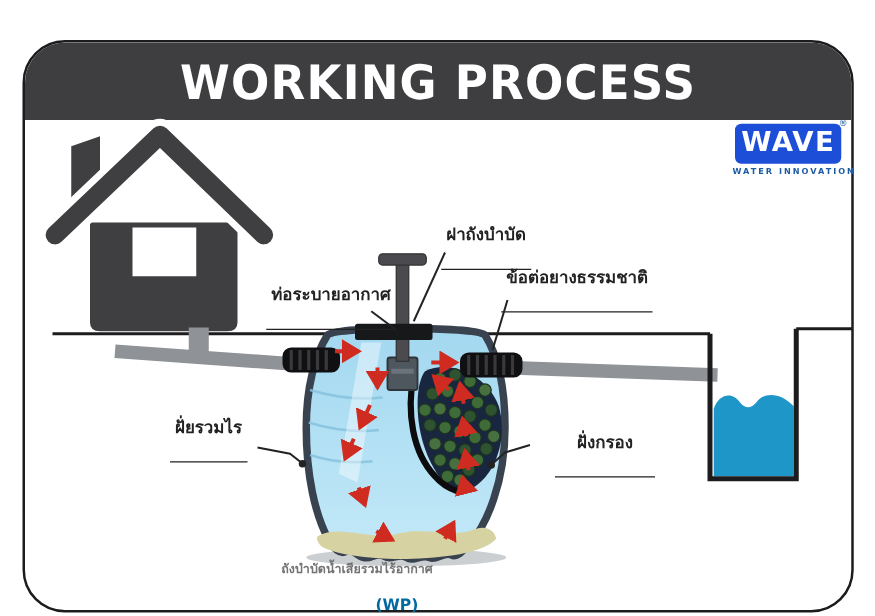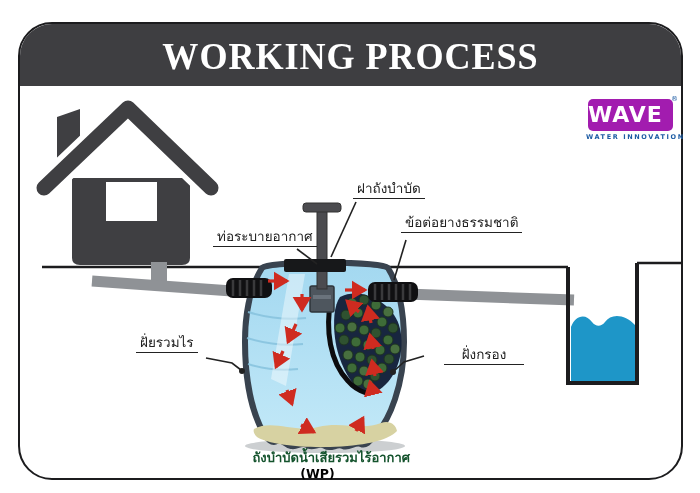--- a/index.html
+++ b/index.html
@@ -1,45 +1,45 @@
 <!DOCTYPE html>
 <html><head>
 <meta charset="utf-8">
 <style>
   html,body{margin:0;padding:0;background:#fff;}
   #stage{position:relative;width:700px;height:493px;background:#fff;overflow:hidden;
          font-family:"DejaVu Sans","Liberation Sans",sans-serif;}
   
-  .frame{position:absolute;left:18px;top:22px;width:661px;height:454px;
-         border:2px solid #1c1c1e;border-radius:34px;overflow:hidden;background:#fff;font-family:Liberation Serif, serif;}
+  .frame{position:absolute;left:18px;top:32px;width:661px;height:454px;
+         border:2px solid #1c1c1e;border-radius:34px;overflow:hidden;background:#fff;}
   .header-band{position:absolute;left:0;top:0;width:100%;height:62px;background:#3e3e41;}
   .header-title{position:absolute;left:0;top:10px;width:100%;text-align:center;
     color:#fff;font-weight:bold;font-size:38px;letter-spacing:1px;
     transform:scaleX(.95);transform-origin:center;white-space:nowrap;}
   
-  .logo-box{position:absolute;left:588px;top:99px;width:85px;height:32px;background:#a21caf;
+  .logo-box{position:absolute;left:588px;top:99px;width:85px;height:32px;background:#1d4ed8;
     border-radius:5px;color:#fff;font-weight:bold;font-size:22px;letter-spacing:1px;
-    line-height:31px;}
+    text-align:center;line-height:31px;}
   .logo-reg{position:absolute;left:671px;top:95px;color:#1d5ca4;font-size:7px;}
   .logo-tagline{position:absolute;left:586px;top:133px;width:90px;text-align:center;
     color:#1d5ca4;font-size:6.5px;letter-spacing:1.6px;font-weight:600;white-space:nowrap;}
   
   .lbl{position:absolute;font-size:13.5px;color:#222;white-space:nowrap;
-       border-bottom:1.6px solid #222;padding:0 4px 1px 4px;line-height:1.25;}
+       border-bottom:1.6px solid #222;padding:0 4px 18px 4px;line-height:1.25;font-weight:bold;}
   .lbl-vent{left:213px;top:228px;}
   .lbl-lid{left:353px;top:180px;}
   .lbl-coupling{left:401px;top:214px;}
   .lbl-septic{left:136px;top:334px;}
   .lbl-filter{left:444px;top:333px;width:72px;text-align:center;margin-top:13px;}
   .lbl-drain{position:absolute;left:531px;top:390px;font-size:25px;font-weight:800;
              color:#111;white-space:nowrap;letter-spacing:.5px;}
-  .caption{position:absolute;left:225px;top:447px;width:185px;text-align:right;
-           font-size:13px;font-weight:700;color:#14532d;white-space:nowrap;}
-  .caption-wp{position:absolute;left:225px;top:466px;width:185px;text-align:center;
-           font-size:12.5px;font-weight:800;color:#000000;}
+  .caption{position:absolute;left:225px;top:447px;width:185px;text-align:left;
+           font-size:10px;font-weight:700;color:#737373;white-space:nowrap;}
+  .caption-wp{position:absolute;left:225px;top:476px;width:185px;text-align:center;
+           font-size:12.5px;font-weight:800;color:#0369a1;}
   svg{position:absolute;left:0;top:0;}
 </style>
 </head>
 <body>
 
 <div id="stage">
 
   <div class="frame">
     <div class="header-band">
       <div class="header-title">WORKING PROCESS</div>

